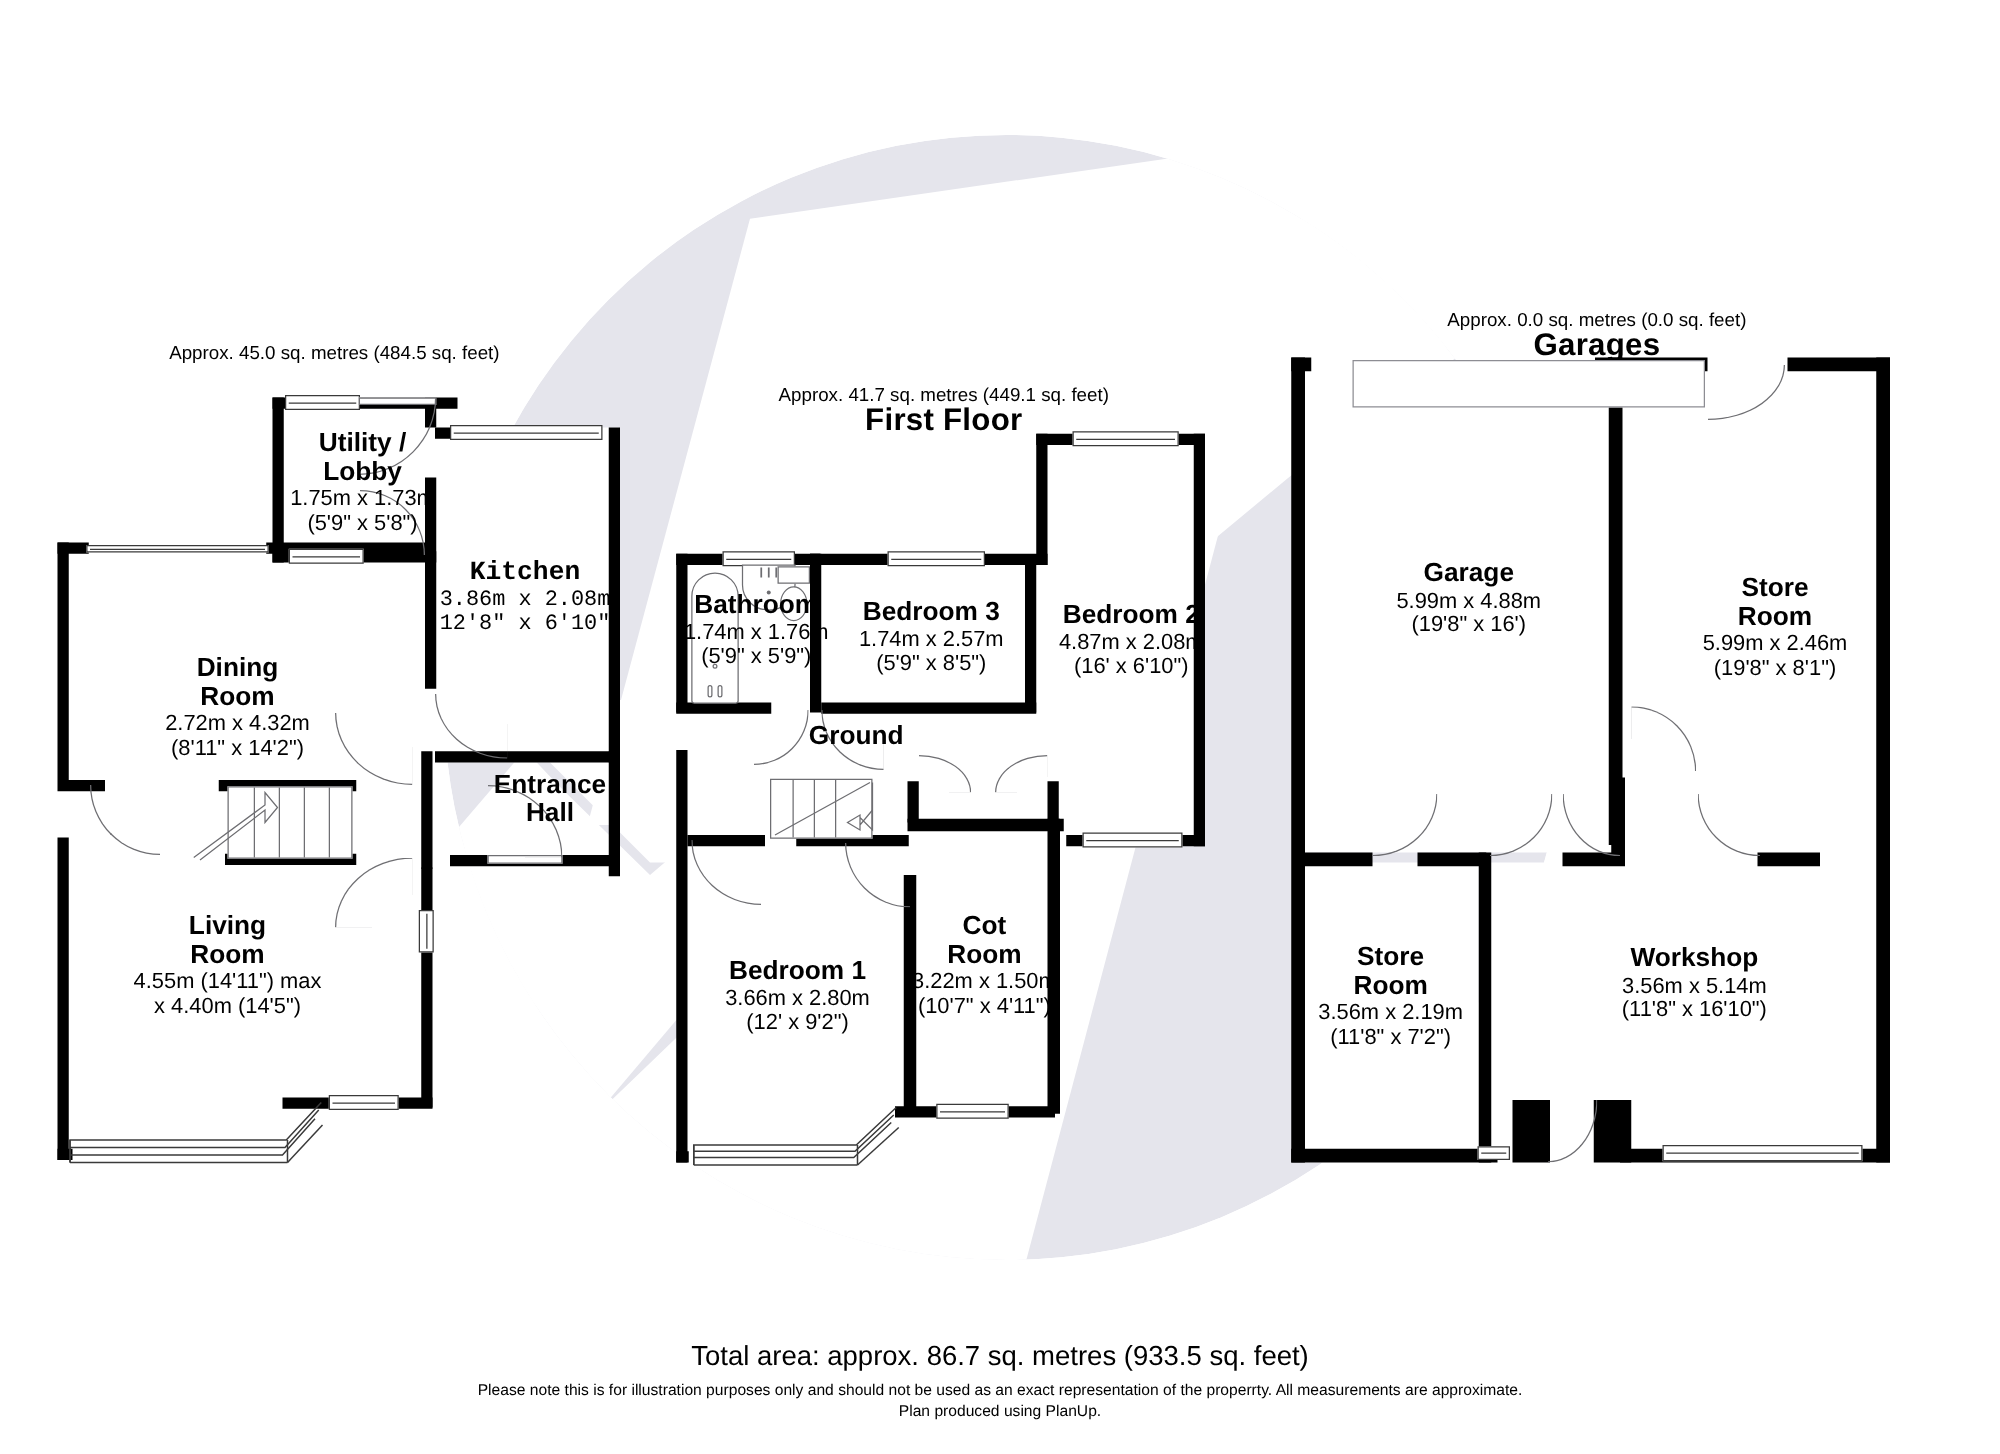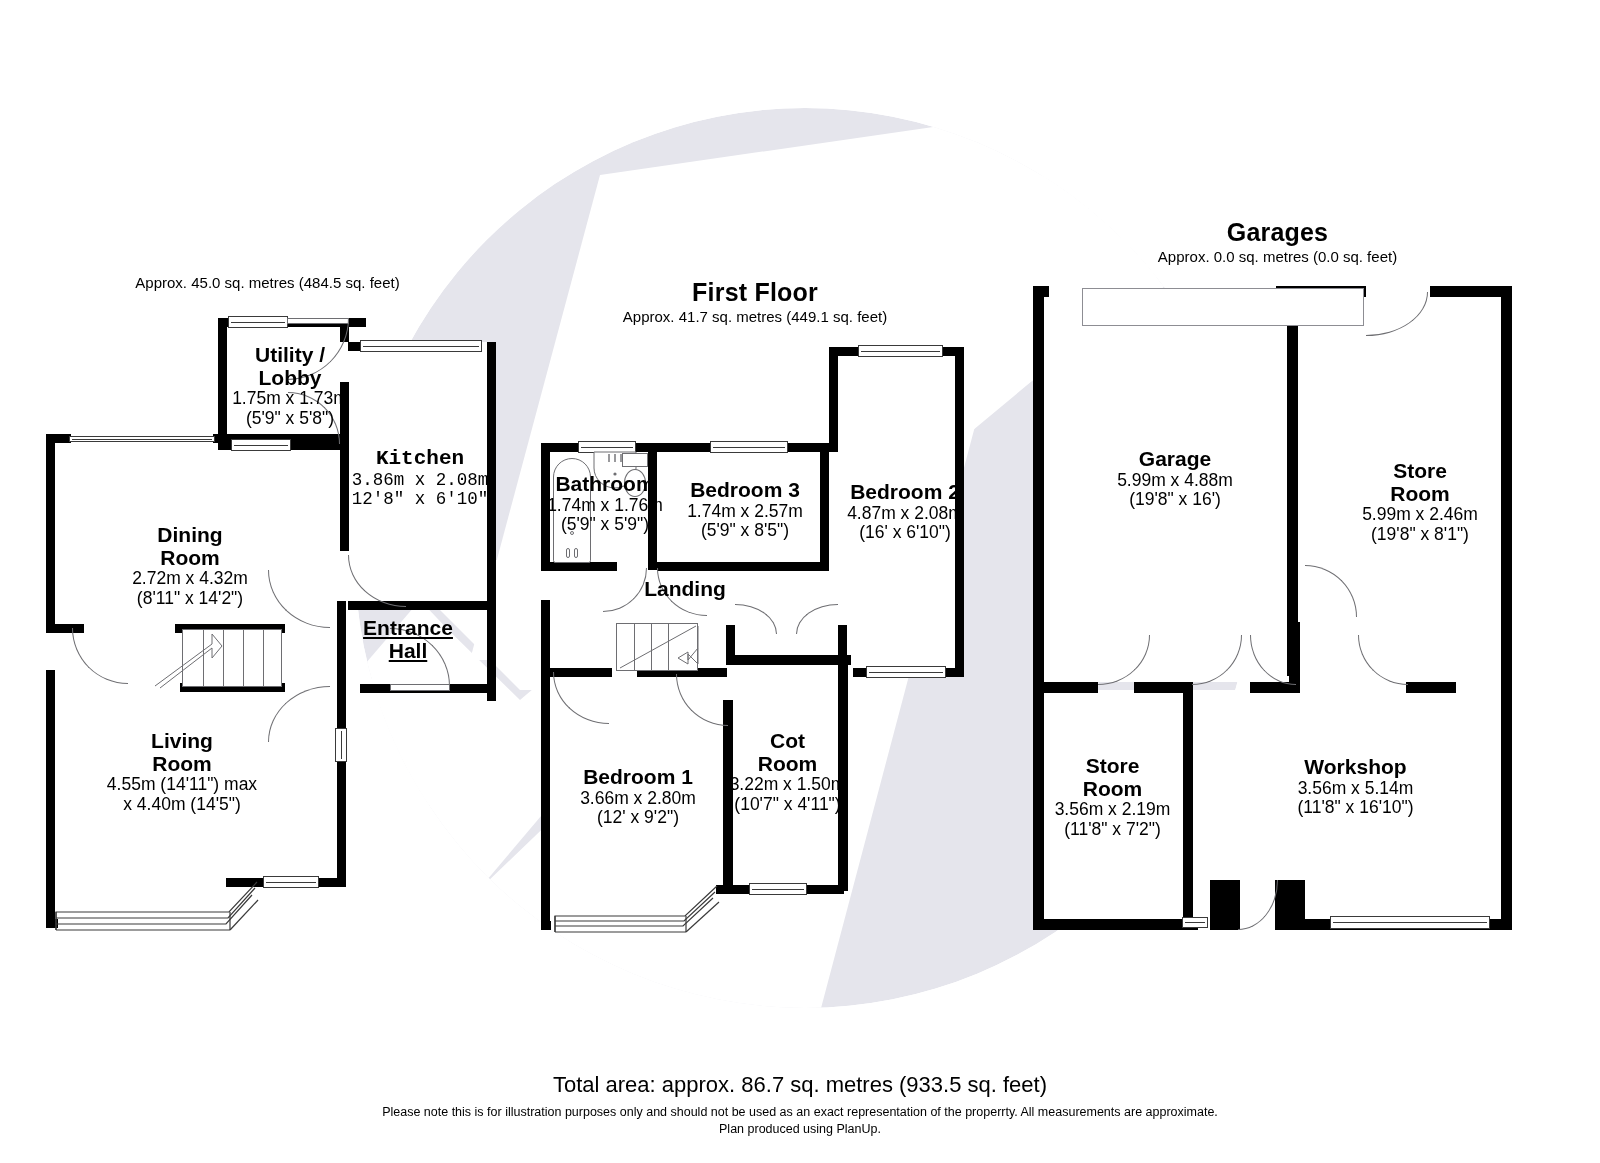--- a/index.html
+++ b/index.html
@@ -7,21 +7,21 @@
        font-family:"Liberation Sans","DejaVu Sans",sans-serif;color:#000;}
 
   #stage{position:absolute;left:0;top:0;width:1600px;height:1163px;}
 
   
   .watermark{position:absolute;left:0;top:0;width:1600px;height:1163px;
              pointer-events:none;}
 
   
   .sect-title{position:absolute;text-align:center;font-weight:bold;
-              font-size:25px;letter-spacing:.2px;white-space:nowrap;}
+              font-size:25px;letter-spacing:.2px;white-space:nowrap;margin-top:44px;}
   .sect-sub{position:absolute;text-align:center;font-size:15px;
             white-space:nowrap;}
 
   
   .room{position:absolute;text-align:center;white-space:nowrap;
         line-height:1.12;}
   .room .nm{font-weight:bold;font-size:21px;display:block;}
   .room .nm.two{line-height:1.08;}
   .room .dm{font-size:17.5px;display:block;}
 
@@ -180,21 +180,21 @@
       <span class="dm">(12'8" x 6'10")</span>
     </div>
 
     <div class="room" style="left:75px;top:524px;width:230px;">
       <span class="nm two">Dining</span>
       <span class="nm two">Room</span>
       <span class="dm">2.72m x 4.32m</span>
       <span class="dm">(8'11" x 14'2")</span>
     </div>
 
-    <div class="room" style="left:328px;top:617px;width:160px;text-decoration:underline;">
+    <div class="room" style="left:360px;top:617px;width:160px;">
       <span class="nm two">Entrance</span>
       <span class="nm two">Hall</span>
     </div>
 
     <div class="room" style="left:62px;top:730px;width:240px;">
       <span class="nm two">Living</span>
       <span class="nm two">Room</span>
       <span class="dm">4.55m (14'11") max</span>
       <span class="dm">x 4.40m (14'5")</span>
     </div>
@@ -292,21 +292,21 @@
       <span class="dm">(5'9" x 8'5")</span>
     </div>
 
     <div class="room" style="left:800px;top:480px;width:210px;">
       <span class="nm">Bedroom 2</span>
       <span class="dm">4.87m x 2.08m</span>
       <span class="dm">(16' x 6'10")</span>
     </div>
 
     <div class="room" style="left:590px;top:577px;width:190px;">
-      <span class="nm">Landing</span>
+      <span class="nm">Ground</span>
     </div>
 
     <div class="room" style="left:538px;top:765px;width:200px;">
       <span class="nm">Bedroom 1</span>
       <span class="dm">3.66m x 2.80m</span>
       <span class="dm">(12' x 9'2")</span>
     </div>
 
     <div class="room" style="left:700px;top:730px;width:175px;">
       <span class="nm two">Cot</span>

